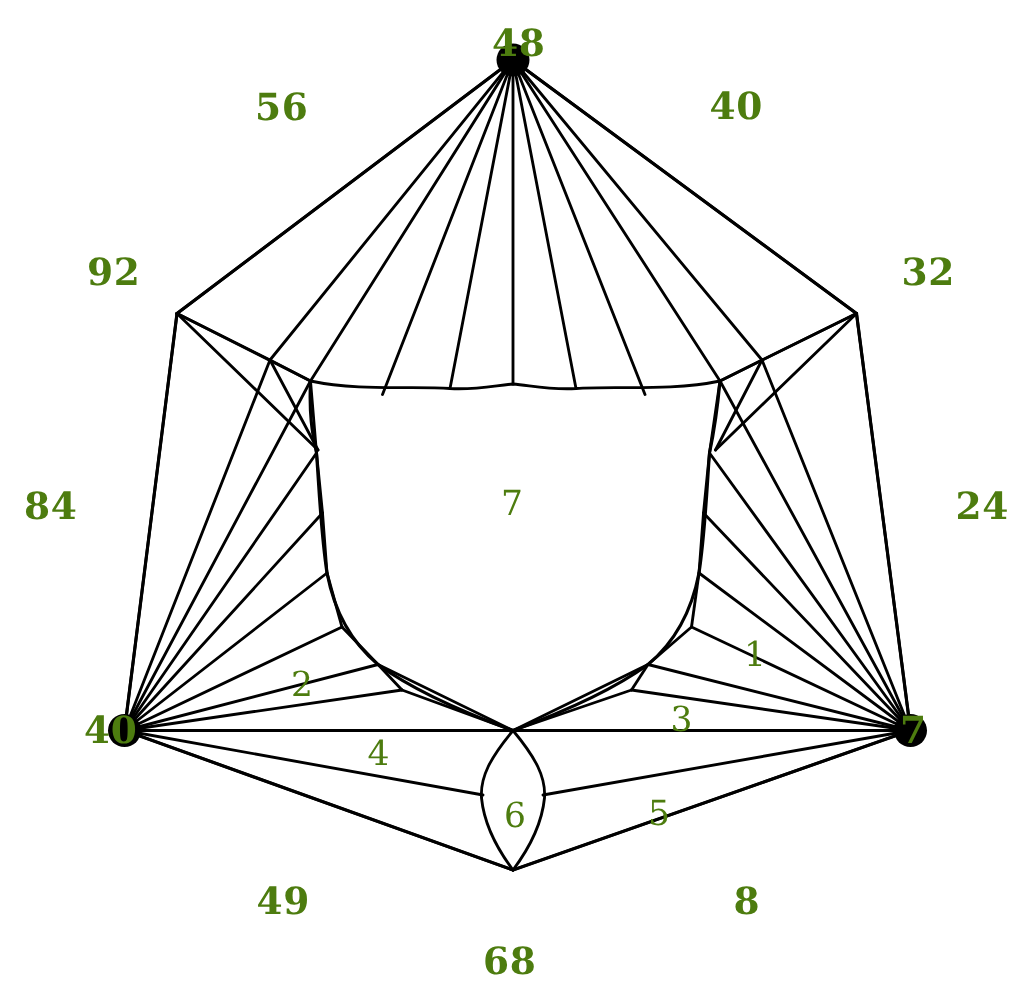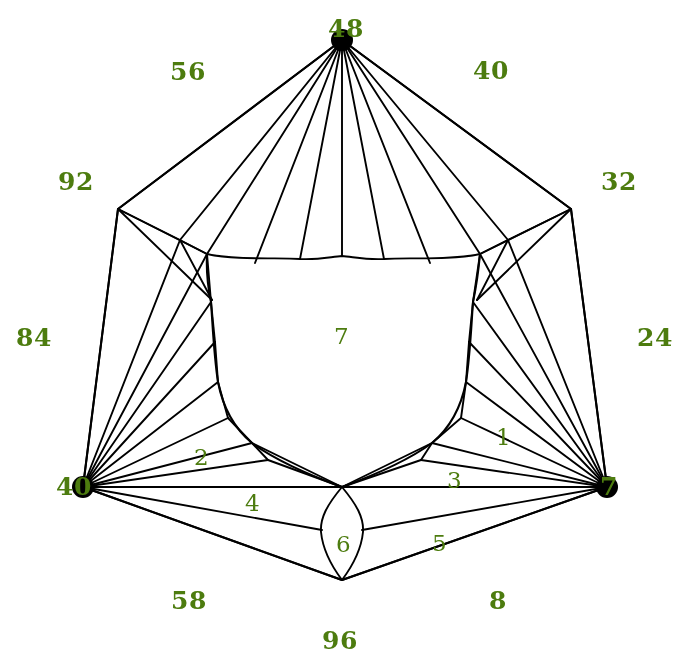--- a/index.html
+++ b/index.html
@@ -202,25 +202,25 @@
   <div class="lbl outer-label" style="left:473px; top:56px;text-align:center;">40</div>
 
   <div class="lbl outer-label" style="left:58px; top:167px;">92</div>
 
   <div class="lbl outer-label" style="left:601px; top:167px;">32</div>
 
   <div class="lbl outer-label" style="left:16px; top:323px;">84</div>
 
   <div class="lbl outer-label" style="left:637px; top:323px;">24</div>
 
-  <div class="lbl outer-label" style="left:171px; top:586px;">58</div>
+  <div class="lbl outer-label" style="left:171px; top:586px;">49</div>
 
   <div class="lbl outer-label" style="left:489px; top:586px;">8</div>
 
-  <div class="lbl outer-label" style="left:322px; top:626px;">96</div>
+  <div class="lbl outer-label" style="left:322px; top:626px;">68</div>
 
   <div class="lbl face-label" style="left:496px; top:424px;">1</div>
 
   <div class="lbl face-label" style="left:194px; top:444px;">2</div>
 
   <div class="lbl face-label" style="left:447px; top:467px;">3</div>
 
   <div class="lbl face-label" style="left:245px; top:490px;">4</div>
 
   <div class="lbl face-label" style="left:432px; top:530px;">5</div>

